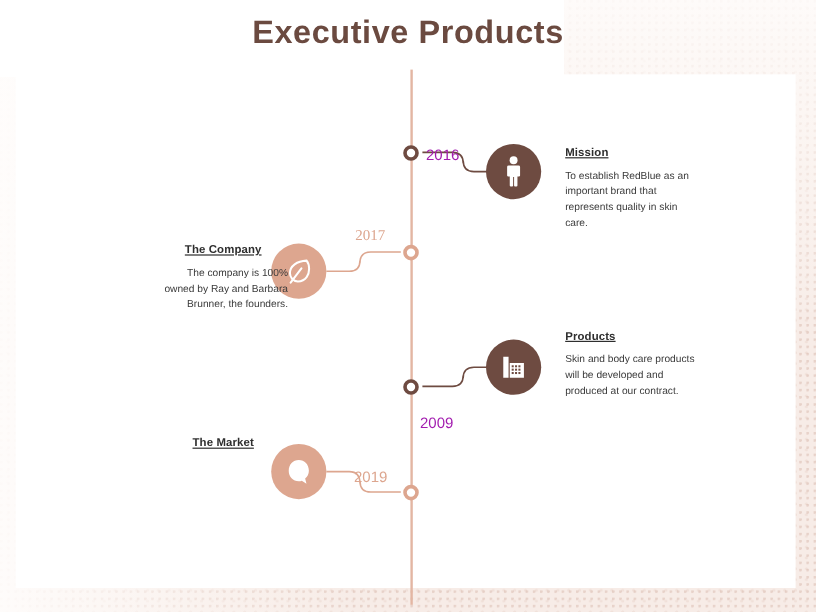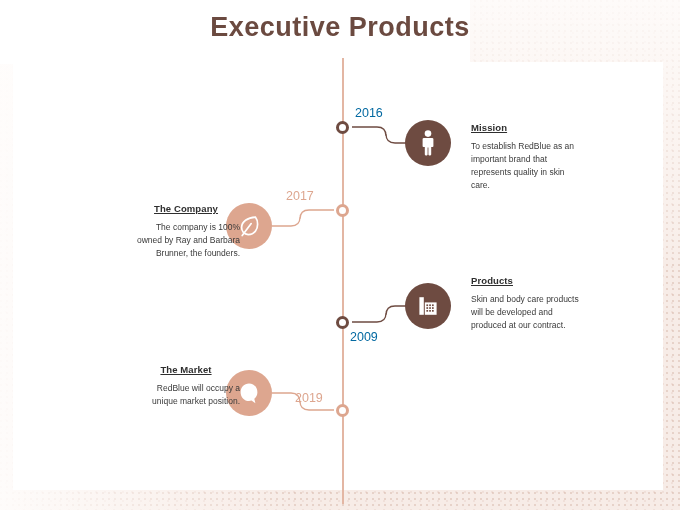--- a/index.html
+++ b/index.html
@@ -120,21 +120,21 @@
   .icon-circle.dark { background: #6e4b41; }
   .icon-circle.light { background: #dda68f; }
 
   
   .year {
     position: absolute;
     font-size: 12.5px;
     z-index: 6;
     white-space: nowrap;
   }
-  .year.dark { color: #0369a1; }
+  .year.dark { color: #a21caf; margin-top: 16px; }
   .year.light { color: #dda68f; }
 
   
   .block {
     position: absolute;
     width: 108px;
     z-index: 6;
   }
   .block .bhead {
     font-size: 9.5px;
@@ -187,21 +187,21 @@
       <circle cx="10" cy="3.6" r="3.3" fill="#ffffff"></circle>
       <path d="M4.6 9 Q4.6 8 6 8 L14 8 Q15.4 8 15.4 9 L15.4 16.2 Q15.4 17 14.4 17 L13.2 17 L13.2 24.6 Q13.2 25.4 12.3 25.4 L11.2 25.4 Q10.4 25.4 10.4 24.6 L10.4 17.6 L9.6 17.6 L9.6 24.6 Q9.6 25.4 8.8 25.4 L7.7 25.4 Q6.8 25.4 6.8 24.6 L6.8 17 L5.6 17 Q4.6 17 4.6 16.2 Z" fill="#ffffff"></path>
     </svg>
   </div>
   <div class="block right" style="left:471px; top:122px;">
     <div class="bhead">Mission</div>
     <div class="bbody">To establish RedBlue as an important brand that represents quality in skin care.</div>
   </div>
 
   <div class="node light" style="left:336px; top:204px;"></div>
-  <div class="year light" style="left:286px; top:189px;">2017</div>
+  <div class="year light" style="left:296px; top:189px;font-family:Liberation Serif, serif;">2017</div>
   <div class="icon-circle light" style="left:226px; top:203px;">
     <svg width="24" height="24" viewBox="0 0 24 24">
       <path d="M18.5 3.2 C10.5 3.6 4.6 7.6 4.6 13.6 C4.6 17.2 7.2 20.2 11.2 20.6 C18.2 20.2 20.6 14.6 20.6 10.2 C20.6 7.2 19.8 4.8 18.5 3.2 Z" fill="none" stroke="#ffffff" stroke-width="1.7"></path>
       <path d="M5.2 21.6 L14.2 9.6" fill="none" stroke="#ffffff" stroke-width="1.7" stroke-linecap="round"></path>
     </svg>
   </div>
   <div class="block left" style="left:132px; top:203px;">
     <div class="bhead">The Company</div>
     <div class="bbody">The company is 100% owned by Ray and Barbara Brunner, the founders.</div>
   </div>
@@ -232,16 +232,15 @@
 
   <div class="node light" style="left:336px; top:404px;"></div>
   <div class="year light" style="left:295px; top:391px;">2019</div>
   <div class="icon-circle light" style="left:226px; top:370px;">
     <svg width="26" height="26" viewBox="0 0 26 26">
       <path d="M13 3.4 C8.2 3.4 4.6 7.2 4.6 12.2 C4.6 17.2 8.2 21 13 21 C13.9 21 14.7 20.9 15.5 20.6 L19.4 23.2 L18.3 18.8 C20.2 17.2 21.4 14.9 21.4 12.2 C21.4 7.2 17.8 3.4 13 3.4 Z" fill="#ffffff"></path>
     </svg>
   </div>
   <div class="block left" style="left:132px; top:364px;">
     <div class="bhead">The Market</div>
-    <div class="bbody">RedBlue will occupy a unique market position.</div>
   </div>
 
 </div>
 
 </body></html>

